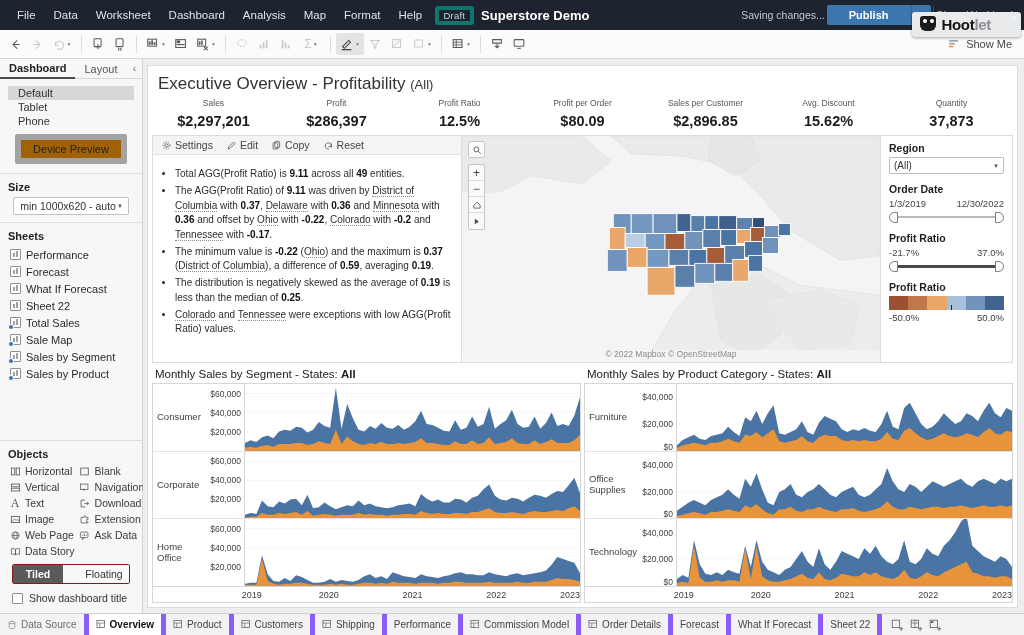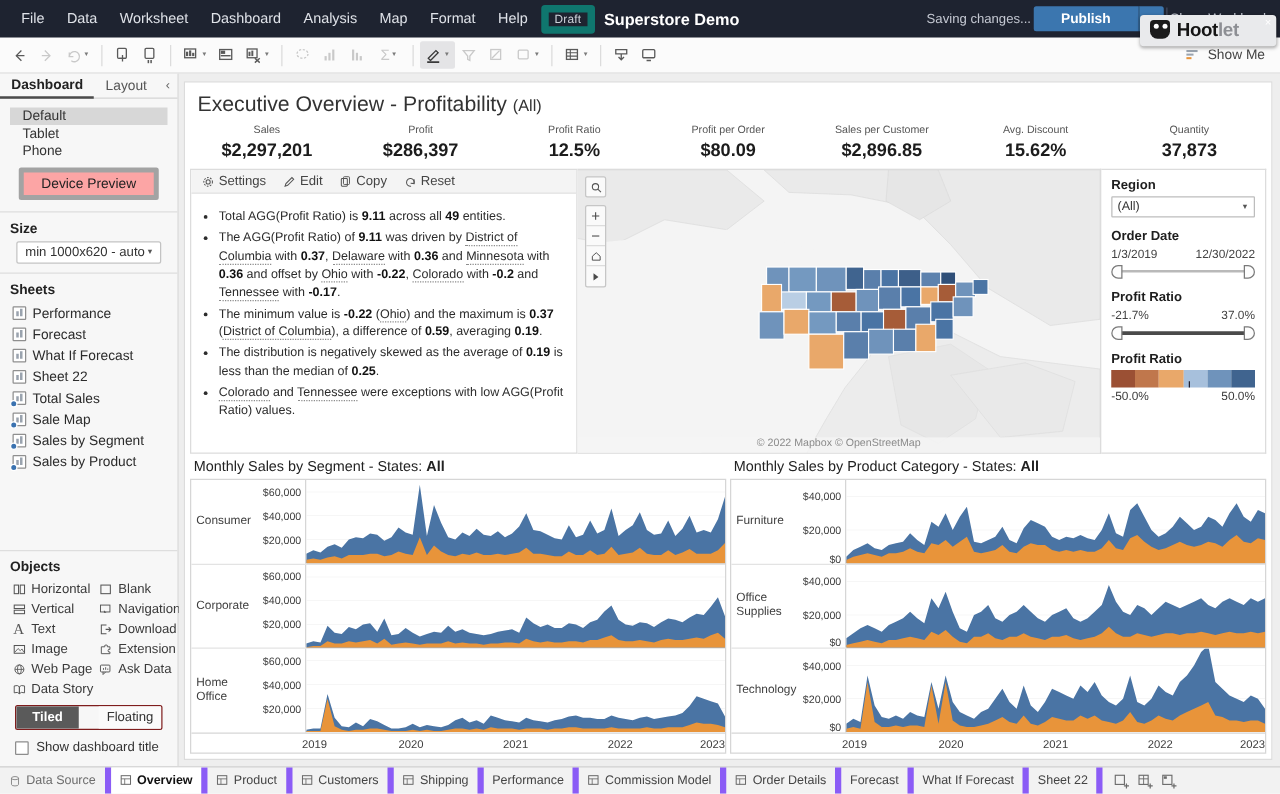--- a/index.html
+++ b/index.html
@@ -21,21 +21,21 @@
   .menubar { display:flex; align-items:center; padding-left:8px; gap:0px; }
   .menu-item {
     font-size:11.5px; color:#dfe2e8; padding:3px 9px; cursor:default;
     white-space:nowrap;
   }
   .title-center {
     position:absolute; left:0; right:0; display:flex; justify-content:center;
     align-items:center; gap:7px; pointer-events:none;
   }
   .draft-badge {
-    border:6px solid #0f766e; border-radius:3px; font-size:9.5px;
+    border:4px solid #0f766e; border-radius:3px; font-size:9.5px;
     padding:0 5px; color:#cfd3db; letter-spacing:.2px;
   }
   .doc-title { font-size:13px; font-weight:bold; color:#fff; }
   .title-right {
     margin-left:auto; display:flex; align-items:center; gap:2px;
     padding-right:8px;
   }
   .saving-text { font-size:10.5px; color:#c4c8d2; }
   .publish-group { display:flex; }
   .publish-btn {
@@ -111,21 +111,21 @@
 
   .lp-section { padding:4px 8px 7px 8px; border-bottom:1px solid #dedede; }
   .lp-heading { font-weight:bold; font-size:11px; color:#222; margin:3px 0 4px; }
   .device-list { margin:3px 0 6px 0; }
   .device-row {
     padding:1px 4px 1px 10px; font-size:11px; cursor:pointer; color:#333;
   }
   .device-row.sel { background:#d7d7d7; }
   .device-preview-btn {
     display:block; width:calc(100% - 14px); margin:2px auto 2px;
-    background:#fca5a5; border:4px solid #a3a3a3; border-radius:2px;
+    background:#a16207; border:6px solid #a3a3a3; border-radius:2px;
     font-size:11px; padding:3px 0; text-align:center; cursor:pointer; color:#222;
   }
   .size-select {
     width:calc(100% - 10px); margin:2px auto 0; display:flex; align-items:center;
     background:#fff; border:1px solid #c3c3c3; border-radius:2px;
     padding:2px 5px; font-size:10.5px; color:#333; cursor:pointer;
   }
   .size-select .sv { flex:1; text-align:center; }
   .size-select .sc { font-size:6px; color:#555; }
 

